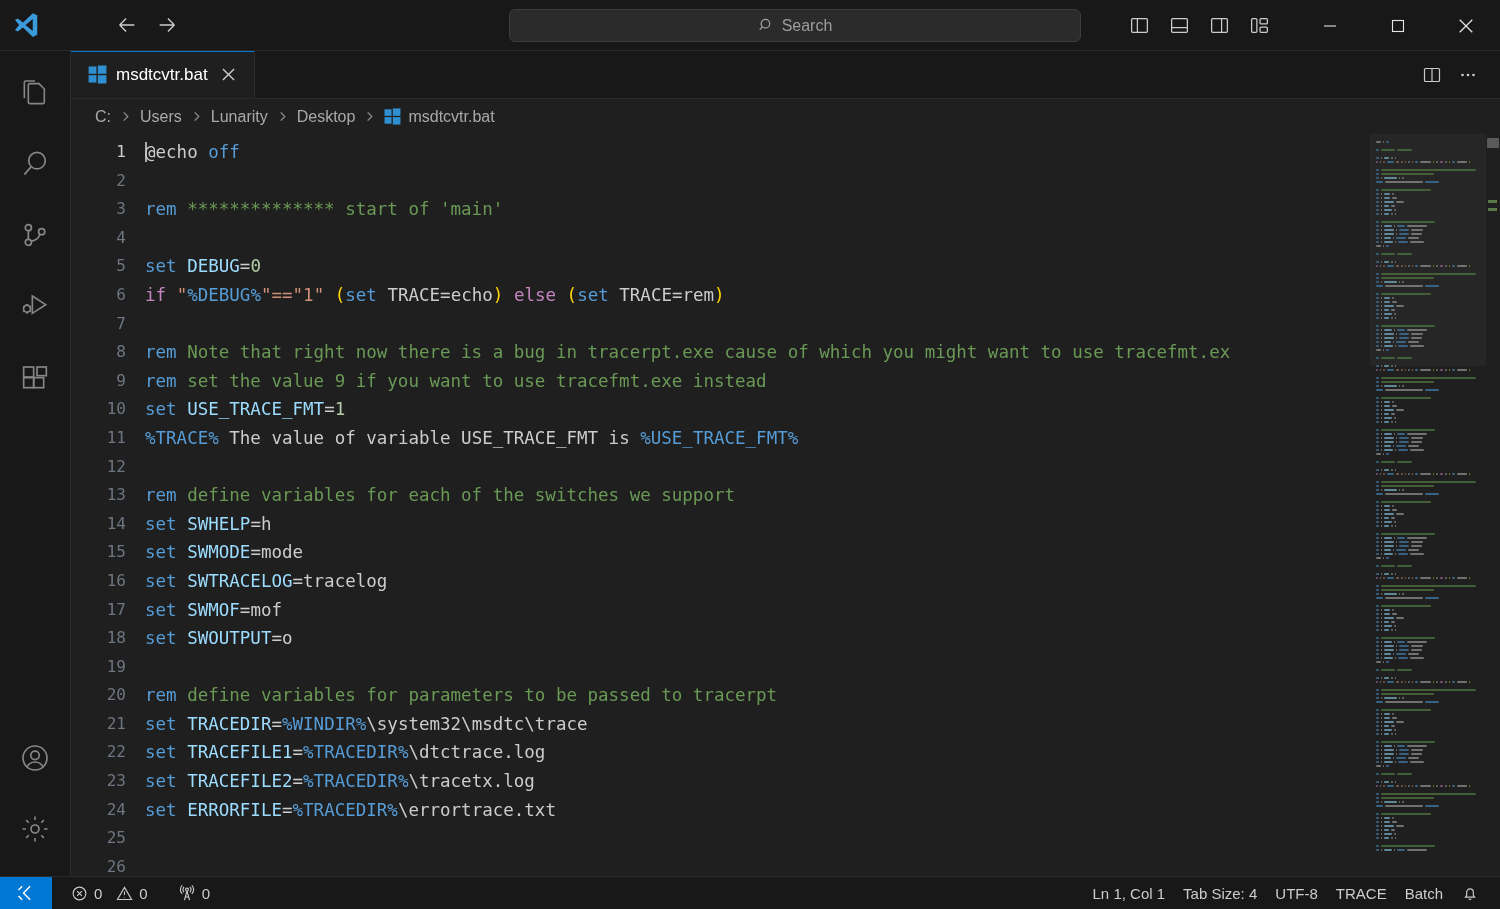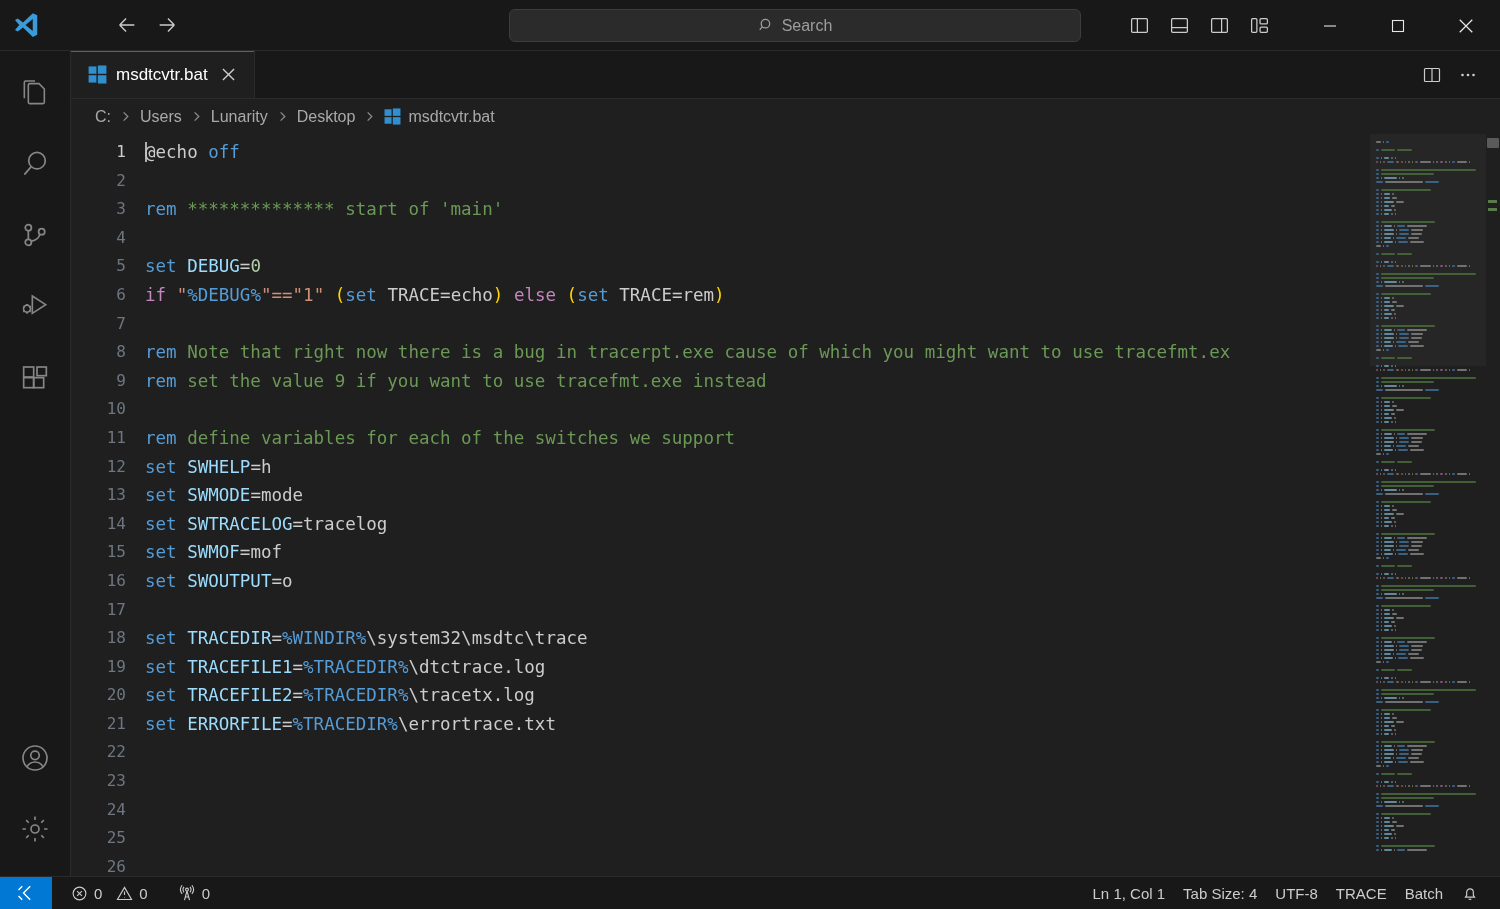--- a/index.html
+++ b/index.html
@@ -413,28 +413,31 @@
           <div class="codelines" id="codelines">
               <div class="cline"><span class="cursor"></span><span class="tok-text">@echo</span><span class="tok-text"> </span><span class="tok-kw">off</span></div>
               <div class="cline"></div>
               <div class="cline"><span class="tok-kw">rem</span><span class="tok-comment"> **************</span><span class="tok-comment"> start of 'main'</span></div>
               <div class="cline"></div>
               <div class="cline"><span class="tok-kw">set</span><span class="tok-text"> </span><span class="tok-var">DEBUG</span><span class="tok-text">=</span><span class="tok-num">0</span></div>
               <div class="cline"><span class="tok-ctrl">if</span><span class="tok-text"> </span><span class="tok-str">"</span><span class="tok-kw">%DEBUG%</span><span class="tok-str">"=="</span><span class="tok-str">1</span><span class="tok-str">"</span><span class="tok-text"> </span><span class="tok-paren">(</span><span class="tok-kw">set</span><span class="tok-text"> TRACE=echo</span><span class="tok-paren">)</span><span class="tok-text"> </span><span class="tok-ctrl">else</span><span class="tok-text"> </span><span class="tok-paren">(</span><span class="tok-kw">set</span><span class="tok-text"> TRACE=rem</span><span class="tok-paren">)</span></div>
               <div class="cline"></div>
               <div class="cline"><span class="tok-kw">rem</span><span class="tok-comment"> Note that right now there is a bug in tracerpt.exe cause of which you might want to use tracefmt.ex</span></div>
               <div class="cline"><span class="tok-kw">rem</span><span class="tok-comment"> set the value 9 if you want to use tracefmt.exe instead</span></div>
+              <div class="cline"><span class="tok-kw">set</span><span class="tok-text"> </span><span class="tok-var">USE_TRACE_FMT</span><span class="tok-text">=</span><span class="tok-num">1</span></div>
+              <div class="cline"><span class="tok-kw">%TRACE%</span><span class="tok-text"> The value of variable USE_TRACE_FMT is </span><span class="tok-kw">%USE_TRACE_FMT%</span></div>
               <div class="cline"></div>
               <div class="cline"><span class="tok-kw">rem</span><span class="tok-comment"> define variables for each of the switches we support</span></div>
               <div class="cline"><span class="tok-kw">set</span><span class="tok-text"> </span><span class="tok-var">SWHELP</span><span class="tok-text">=h</span></div>
               <div class="cline"><span class="tok-kw">set</span><span class="tok-text"> </span><span class="tok-var">SWMODE</span><span class="tok-text">=mode</span></div>
               <div class="cline"><span class="tok-kw">set</span><span class="tok-text"> </span><span class="tok-var">SWTRACELOG</span><span class="tok-text">=tracelog</span></div>
               <div class="cline"><span class="tok-kw">set</span><span class="tok-text"> </span><span class="tok-var">SWMOF</span><span class="tok-text">=mof</span></div>
               <div class="cline"><span class="tok-kw">set</span><span class="tok-text"> </span><span class="tok-var">SWOUTPUT</span><span class="tok-text">=o</span></div>
               <div class="cline"></div>
+              <div class="cline"><span class="tok-kw">rem</span><span class="tok-comment"> define variables for parameters to be passed to tracerpt</span></div>
               <div class="cline"><span class="tok-kw">set</span><span class="tok-text"> </span><span class="tok-var">TRACEDIR</span><span class="tok-text">=</span><span class="tok-kw">%WINDIR%</span><span class="tok-text">\system32\msdtc\trace</span></div>
               <div class="cline"><span class="tok-kw">set</span><span class="tok-text"> </span><span class="tok-var">TRACEFILE1</span><span class="tok-text">=</span><span class="tok-kw">%TRACEDIR%</span><span class="tok-text">\dtctrace.log</span></div>
               <div class="cline"><span class="tok-kw">set</span><span class="tok-text"> </span><span class="tok-var">TRACEFILE2</span><span class="tok-text">=</span><span class="tok-kw">%TRACEDIR%</span><span class="tok-text">\tracetx.log</span></div>
               <div class="cline"><span class="tok-kw">set</span><span class="tok-text"> </span><span class="tok-var">ERRORFILE</span><span class="tok-text">=</span><span class="tok-kw">%TRACEDIR%</span><span class="tok-text">\errortrace.txt</span></div>
             </div>
         </div>
         <div class="minimap" id="minimap">
           <div class="mm-slider"></div>
         <div class="mm-row">
               <div class="mm-seg" style="width: 4.75px; background: rgb(128, 128, 128);"></div>

